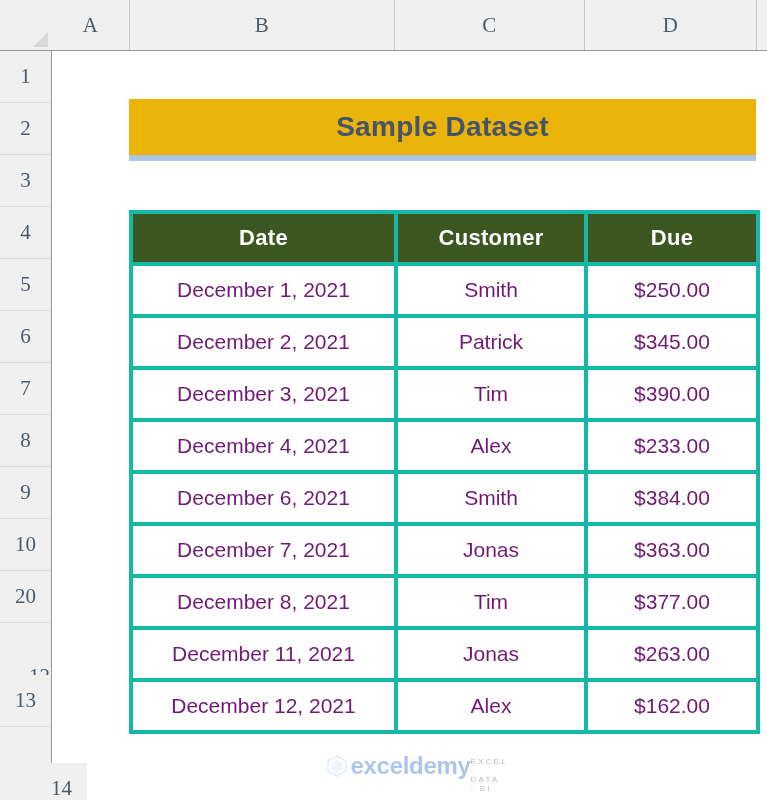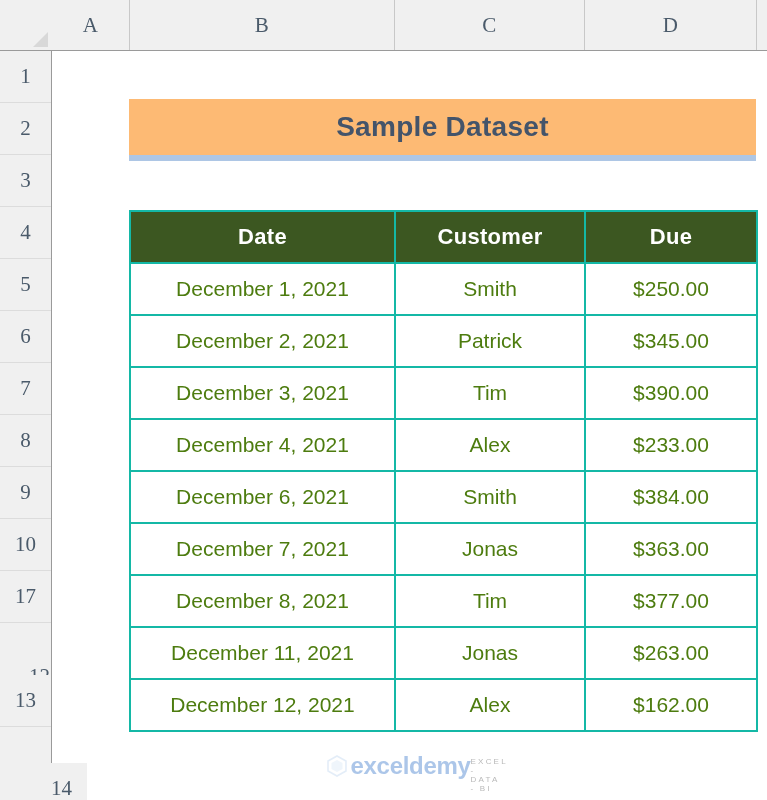--- a/index.html
+++ b/index.html
@@ -104,21 +104,21 @@
     background: #ffffff;
   }
 
   
   .title-banner {
     position: absolute;
     left: 129px;
     top: 99px;
     width: 627px;
     height: 56px;
-    background: #fdba74;
+    background: #eab308;
     display: flex;
     align-items: center;
     justify-content: center;
     box-sizing: border-box;
   }
   .title-text {
     font-size: 28px;
     font-weight: bold;
     color: #44546a;
     letter-spacing: 0.3px;
@@ -137,37 +137,37 @@
   .data-table {
     position: absolute;
     left: 129px;
     top: 210px;
     width: 627px;
     border-collapse: collapse;
     table-layout: fixed;
   }
   .data-table th,
   .data-table td {
-    border: 2px solid #14b8a6;
+    border: 4px solid #14b8a6;
     box-sizing: border-box;
     padding: 0;
     text-align: center;
     vertical-align: middle;
     height: 52px;
   }
   .data-table thead th {
     background: #3c5721;
     color: #ffffff;
     font-size: 22px;
     font-weight: bold;
     letter-spacing: 0.3px;
   }
   .data-table tbody td {
     background: #ffffff;
-    color: #4d7c0f;
+    color: #701a75;
     font-size: 21px;
     font-weight: normal;
   }
   .col-date  { width: 265px; }
   .col-cust  { width: 190px; }
   .col-due   { width: 172px; }
 
   
   .watermark {
     position: absolute;
@@ -294,21 +294,21 @@
         <div class="row-head" style="top: 0px; height: 52px;">1</div>
         <div class="row-head" style="top: 52px; height: 52px;">2</div>
         <div class="row-head" style="top: 104px; height: 52px;">3</div>
         <div class="row-head" style="top: 156px; height: 52px;">4</div>
         <div class="row-head" style="top: 208px; height: 52px;">5</div>
         <div class="row-head" style="top: 260px; height: 52px;">6</div>
         <div class="row-head" style="top: 312px; height: 52px;">7</div>
         <div class="row-head" style="top: 364px; height: 52px;">8</div>
         <div class="row-head" style="top: 416px; height: 52px;">9</div>
         <div class="row-head" style="top: 468px; height: 52px;">10</div>
-        <div class="row-head" style="top: 520px; height: 52px;">17</div>
+        <div class="row-head" style="top: 520px; height: 52px;">20</div>
         <div class="row-head" style="top: 600px; height: 52px; padding-left: 28px;">12</div>
         <div class="row-head" style="top: 624px; height: 52px;">13</div>
         <div class="row-head" style="top: 712px; height: 52px; margin-left: 36px;">14</div>
       </div>
   </div>
 
   <div class="watermark">
     <div class="wm-row">
       <svg class="wm-hex" viewBox="0 0 20 22">
         <polygon points="10,1 19,6 19,16 10,21 1,16 1,6" fill="#ffffff" stroke="#c3d8f0" stroke-width="1.6"></polygon>

